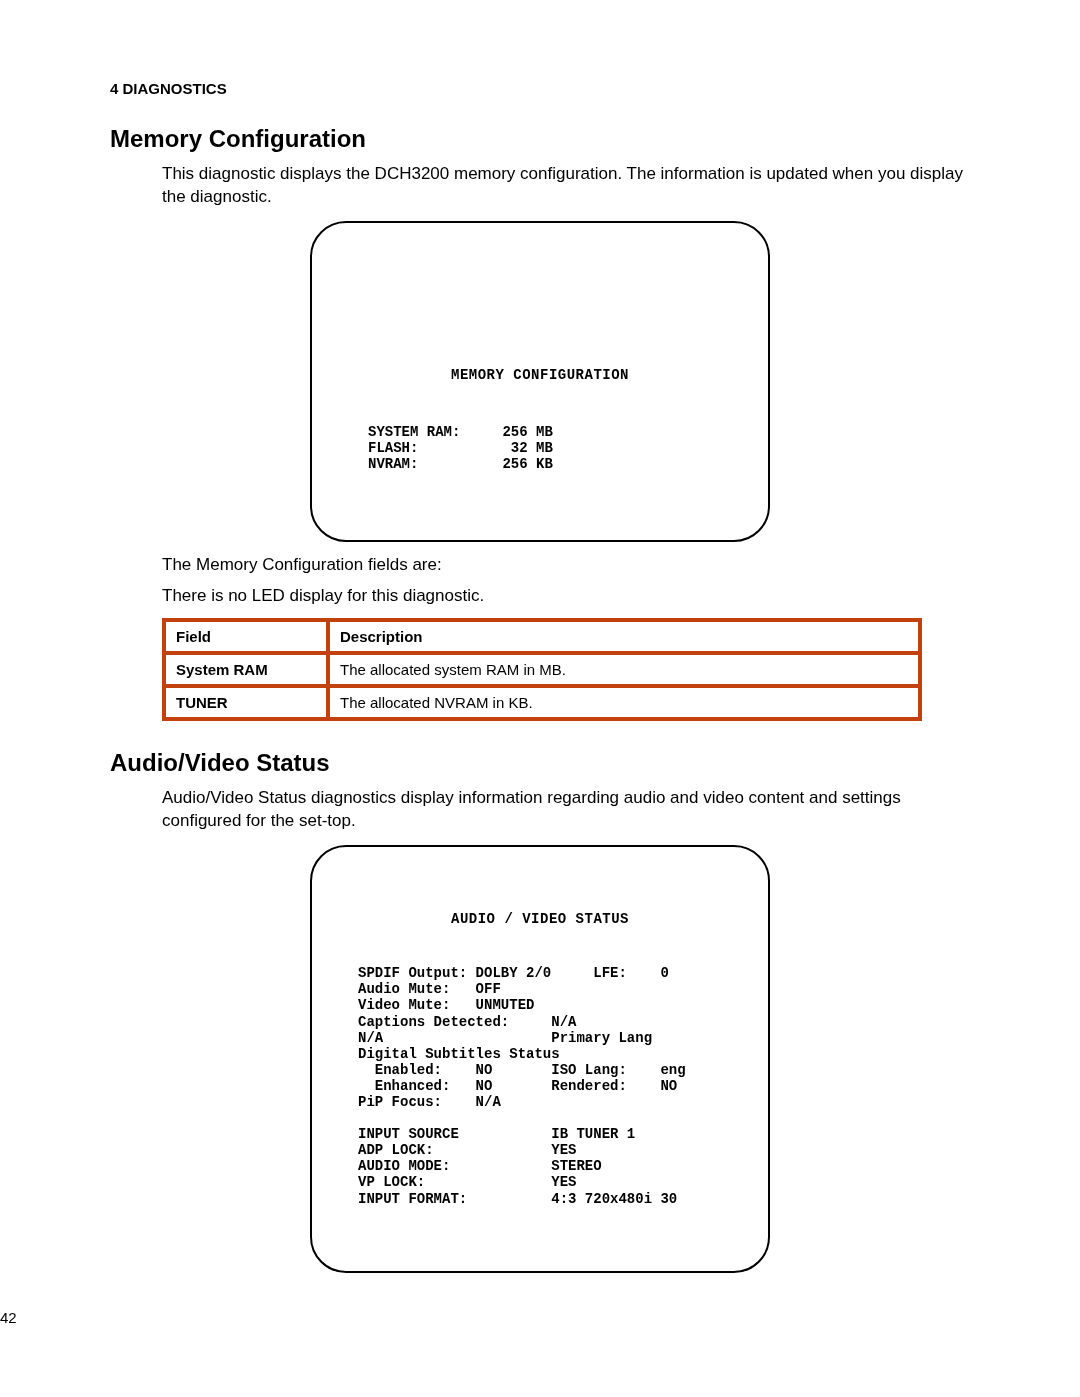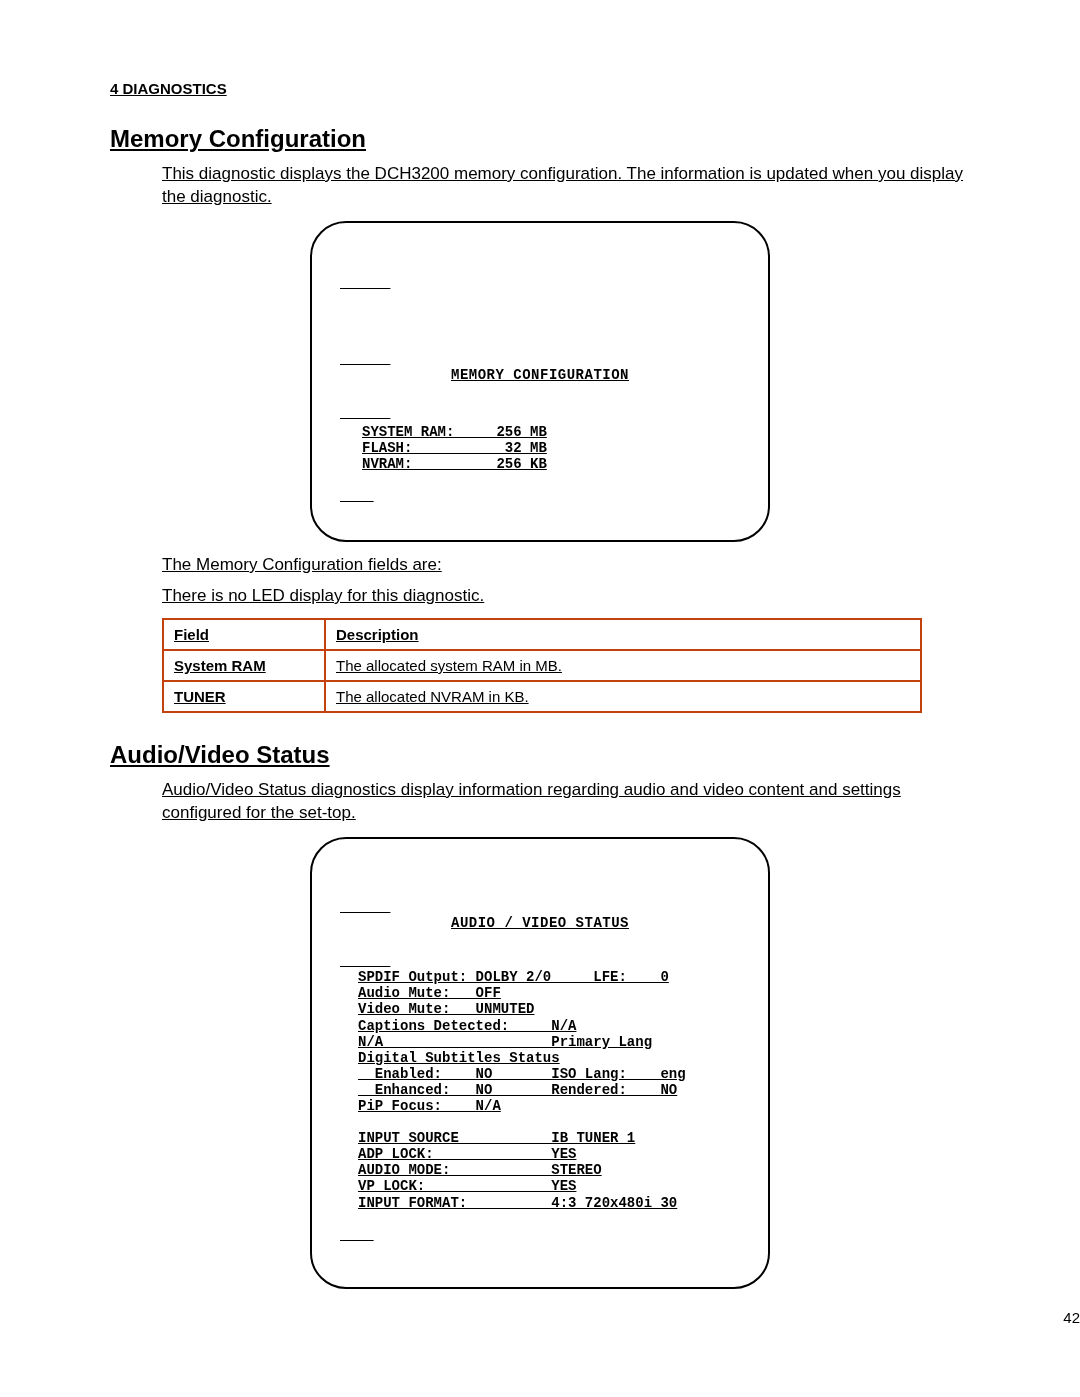--- a/index.html
+++ b/index.html
@@ -8,21 +8,20 @@
     background: #fff;
     font-family: Arial, Helvetica, sans-serif;
     color: #000;
   }
   .page {
     width: 1080px;
     height: 1366px;
     padding: 80px 110px 40px 110px;
     box-sizing: border-box;
     position: relative;
-    text-decoration: underline;
   }
   .chapter {
     font-size: 15px;
     font-weight: bold;
     margin-bottom: 28px;
   }
   h2.section {
     font-family: Arial, Helvetica, sans-serif;
     font-size: 24px;
     font-weight: bold;
@@ -44,40 +43,40 @@
     font-family: Consolas, "Courier New", monospace;
     font-size: 14px;
     font-weight: bold;
     line-height: 1.15;
     white-space: pre;
     min-height: 230px;
     box-sizing: border-box;
   }
   .screen.tall {
     min-height: 320px;
-    padding: 44px 28px;
+    padding: 32px 28px;
   }
   .screen-title {
     text-align: center;
     margin-bottom: 6px;
     letter-spacing: 0.5px;
   }
   .mem-rows {
     margin-top: 2px;
-    margin-left: 22px;
+    margin-left: 28px;
   }
   table.field-table {
     border-collapse: collapse;
     width: 760px;
     margin: 10px 0 28px 52px;
     font-size: 15px;
   }
   table.field-table th,
   table.field-table td {
-    border: 2px solid #c2410c;
+    border: 4px solid #c2410c;
     padding: 6px 10px;
     text-align: left;
     vertical-align: top;
     margin-top: 32px;
   }
   table.field-table th {
     font-weight: bold;
     background: #fff;
   }
   table.field-table td.field-name {
@@ -85,21 +84,21 @@
     width: 140px;
   }
   .av-block {
     margin-left: 18px;
   }
   .pagenum {
     position: absolute;
     bottom: 40px;
     left: 0;
     width: 100%;
-    text-align: right;
+    text-align: left;
     font-size: 15px;
   }
 </style>
 </head>
 <body>
 
 <div class="page">
 
   <div class="chapter">4 DIAGNOSTICS</div>
 

